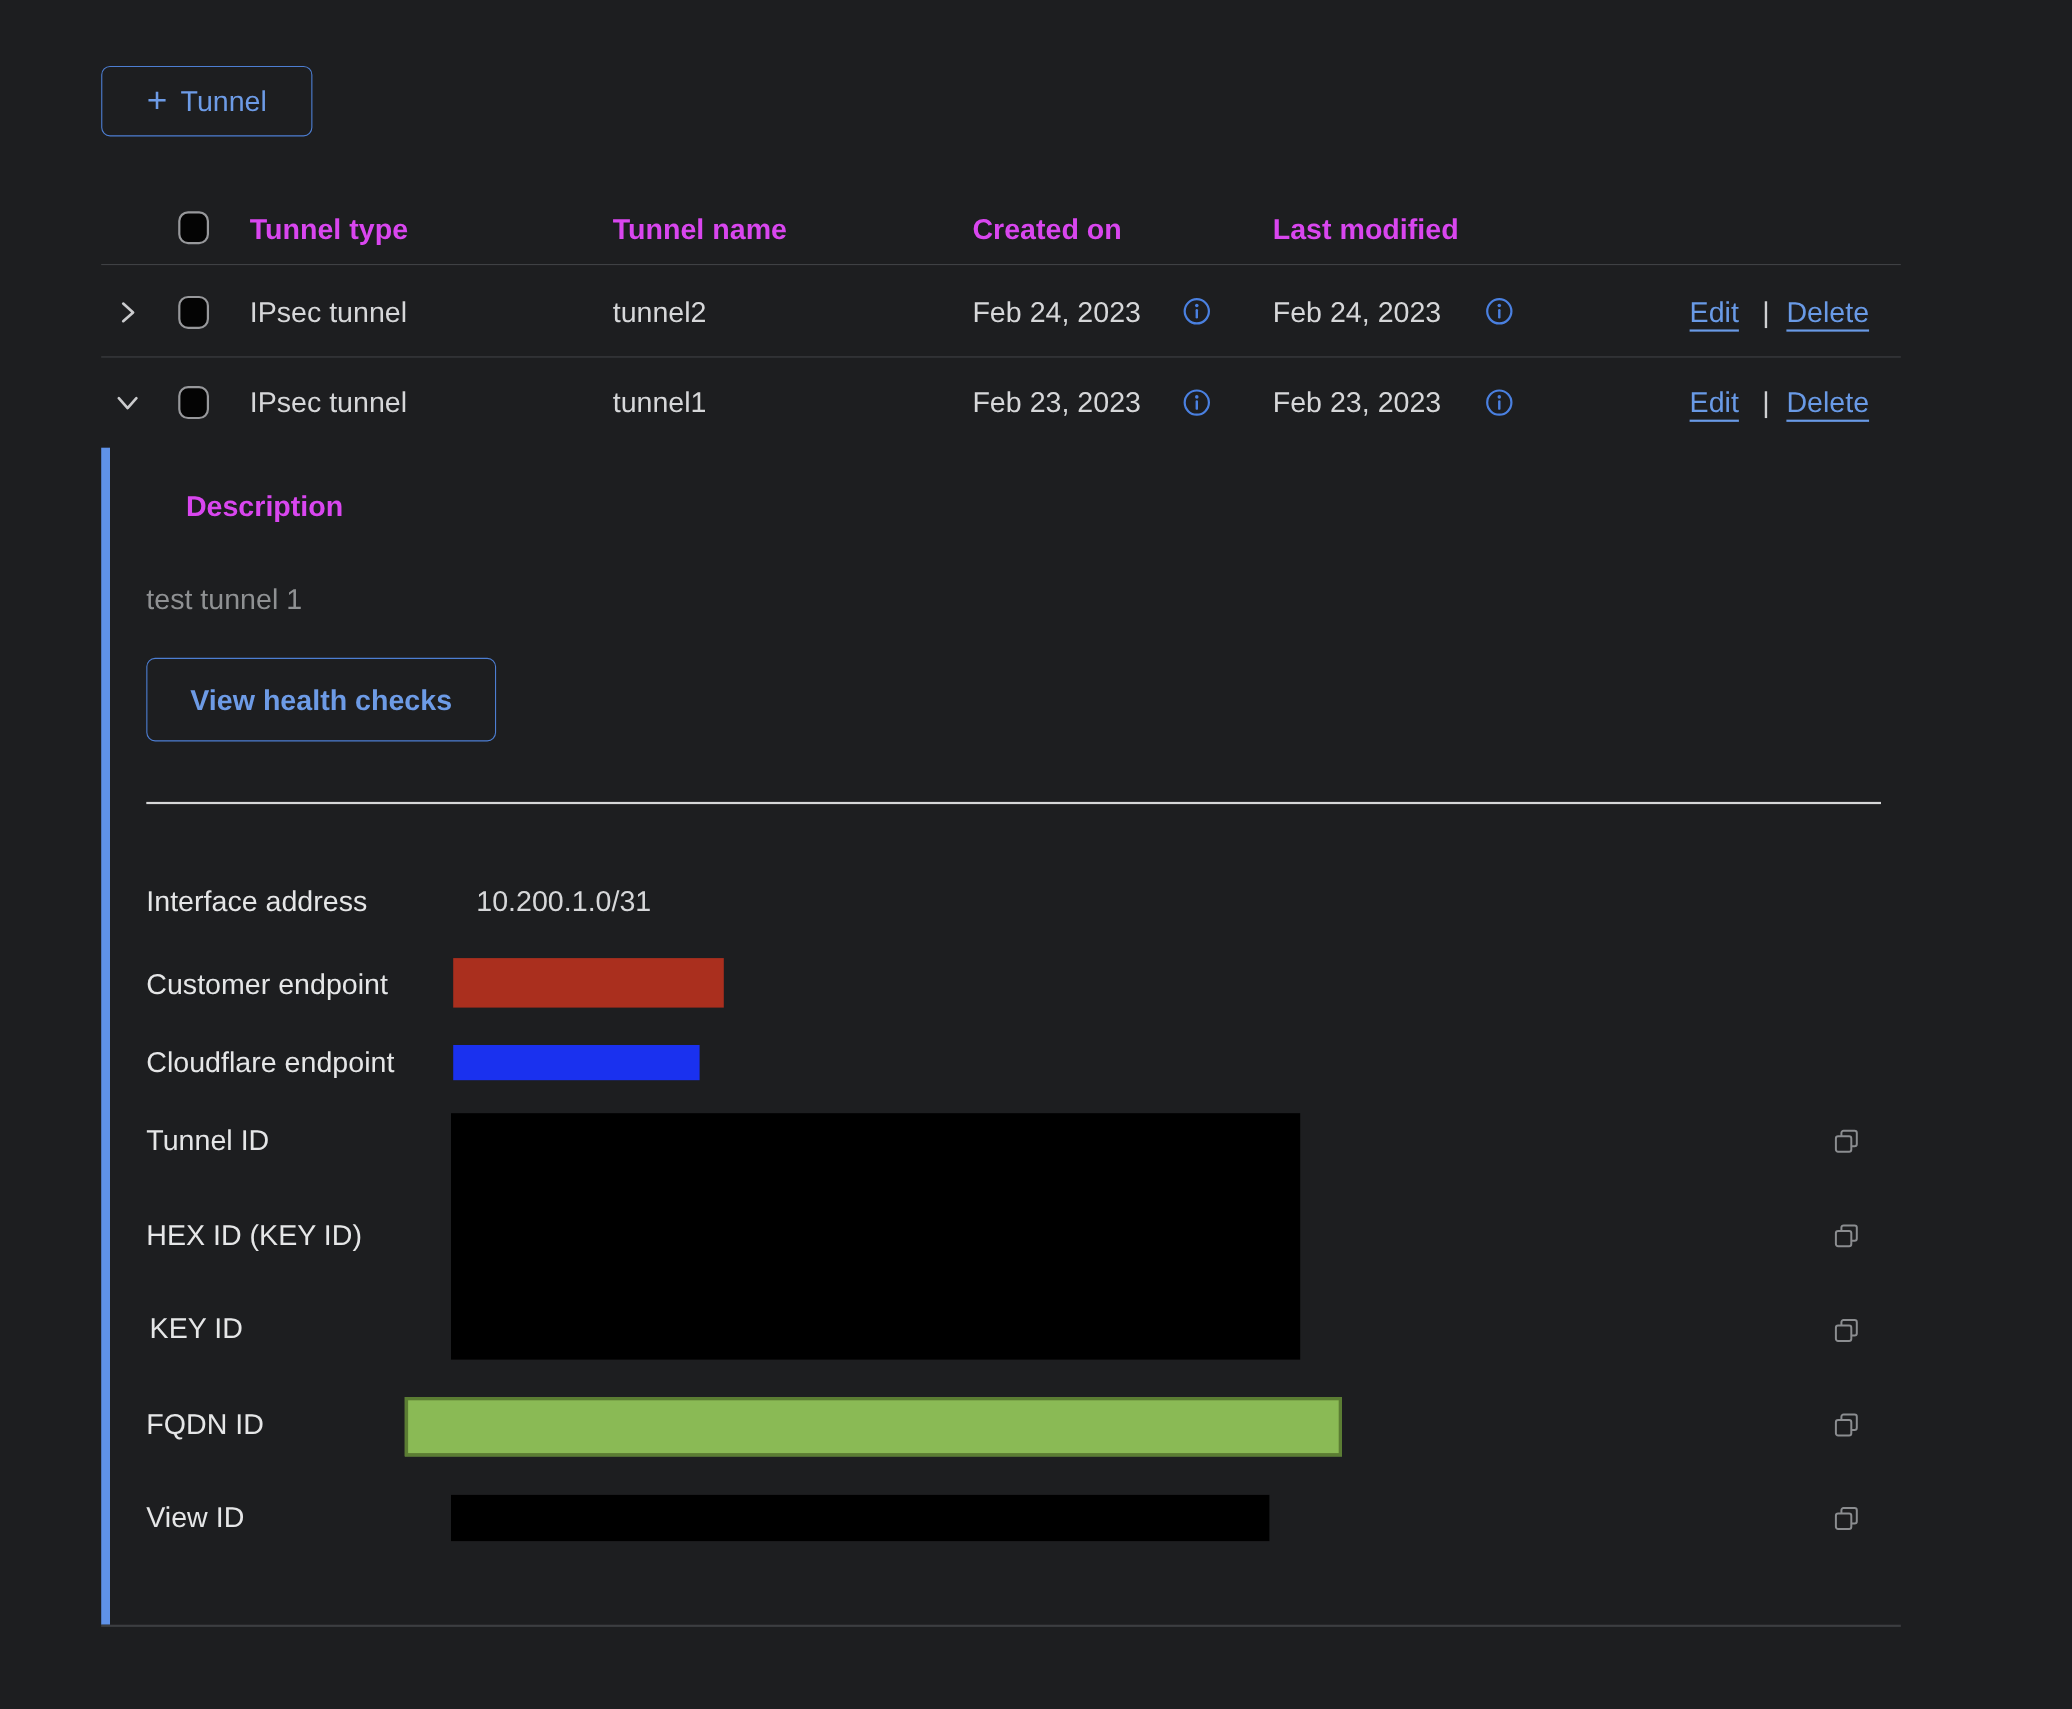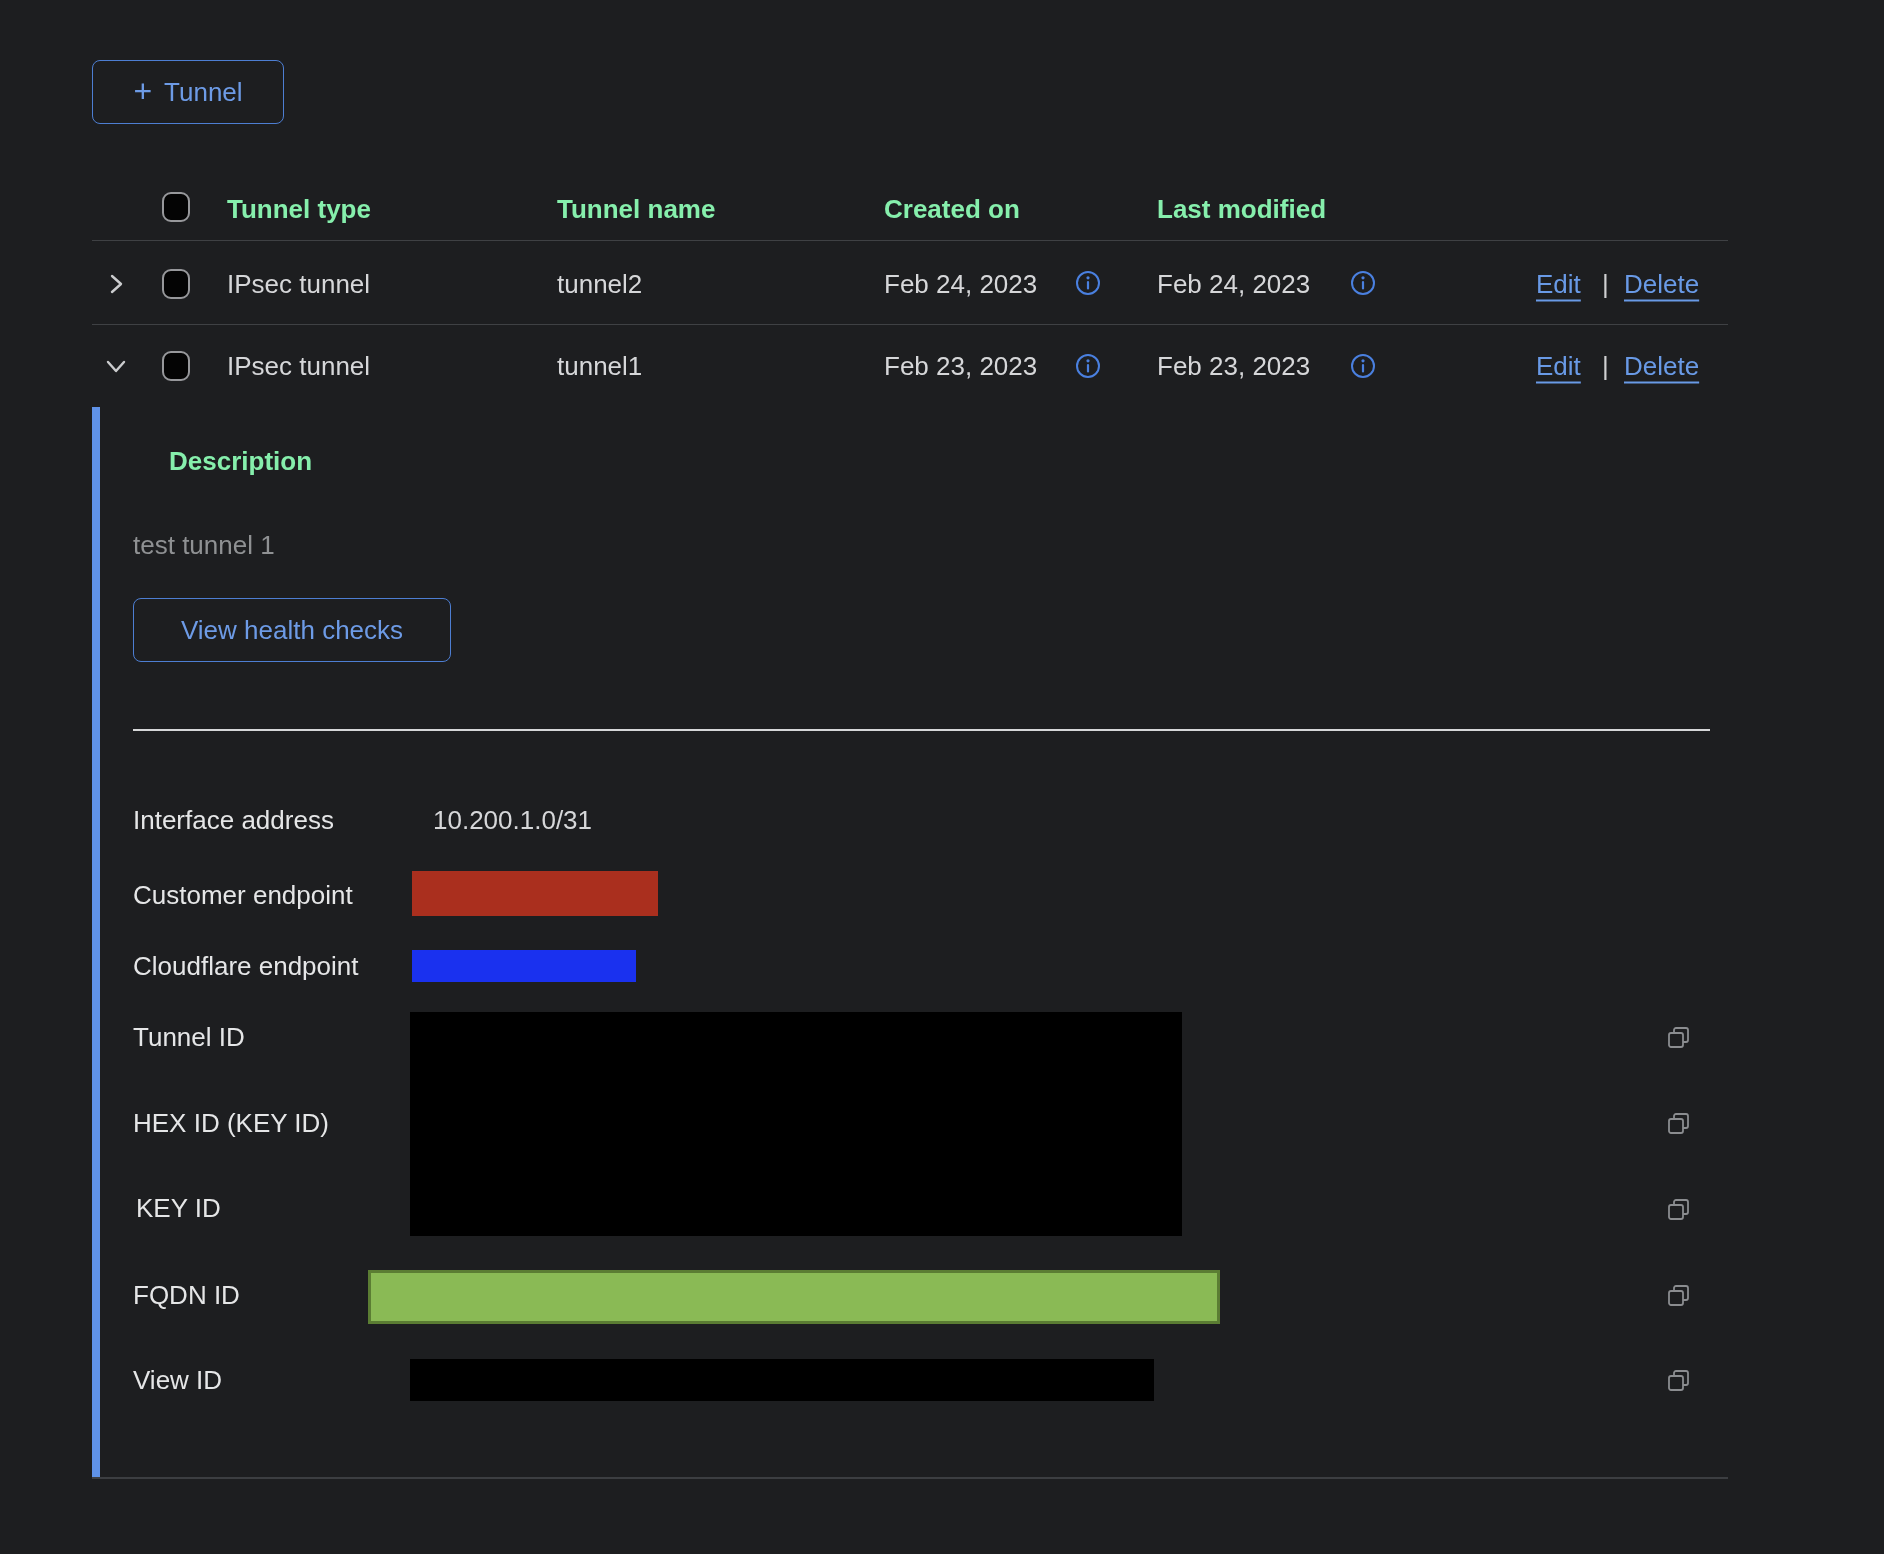--- a/index.html
+++ b/index.html
@@ -4,21 +4,21 @@
 <style>
   html,body{margin:0;padding:0;background:#1d1e20;}
   .screen{
     position:relative;width:1884px;height:1554px;background:#1d1e20;
     font-family:"Liberation Sans",sans-serif;overflow:hidden;
   }
   .cell{
     position:absolute;transform:translateY(-50%);
     font-size:26px;color:#d6d7d9;white-space:nowrap;
   }
-  .th{font-weight:700;color:#86efac;}
+  .th{font-weight:700;color:#d946ef;}
   .flabel{color:#e5e6e7;}
   .muted{color:#8f9193;}
   .divider{position:absolute;height:1px;background:#3f4144;}
   .btn-outline{
     position:absolute;display:flex;align-items:center;justify-content:center;gap:12px;
     background:transparent;border:1px solid #4d7ed2;border-radius:8px;
     color:#6d9be6;font-size:26px;font-family:inherit;cursor:pointer;box-sizing:border-box;
   }
   .plus{font-size:32px;font-weight:400;line-height:1;margin-top:-3px;}
   .checkbox{
@@ -111,21 +111,21 @@
   </button>
   <a class="link" style="left:1536px;top:366px;">Edit</a>
   <span class="sep" style="left:1602px;top:366px;">|</span>
   <a class="link" style="left:1624px;top:366px;">Delete</a>
 
   <div class="panel-bar" style="left:92px;top:407px;height:1070px;"></div>
 
   <span class="cell th" style="left:133px;top:461px;margin-left:36px;">Description</span>
   <span class="cell muted" style="left:133px;top:545px;">test tunnel 1</span>
 
-  <button class="btn-outline" style="left:133px;top:598px;width:318px;height:64px;">
+  <button class="btn-outline" style="left:133px;top:598px;width:318px;height:76px;font-weight:bold;">
     <span>View health checks</span>
   </button>
 
   <div class="hr-bright" style="left:133px;top:729px;width:1577px;"></div>
 
   <span class="cell flabel" style="left:133px;top:820px;">Interface address</span>
   <span class="cell" style="left:433px;top:820px;">10.200.1.0/31</span>
 
   <span class="cell flabel" style="left:133px;top:895px;">Customer endpoint</span>
   <div class="redaction red-red" style="left:412px;top:871px;width:246px;height:45px;"></div>

